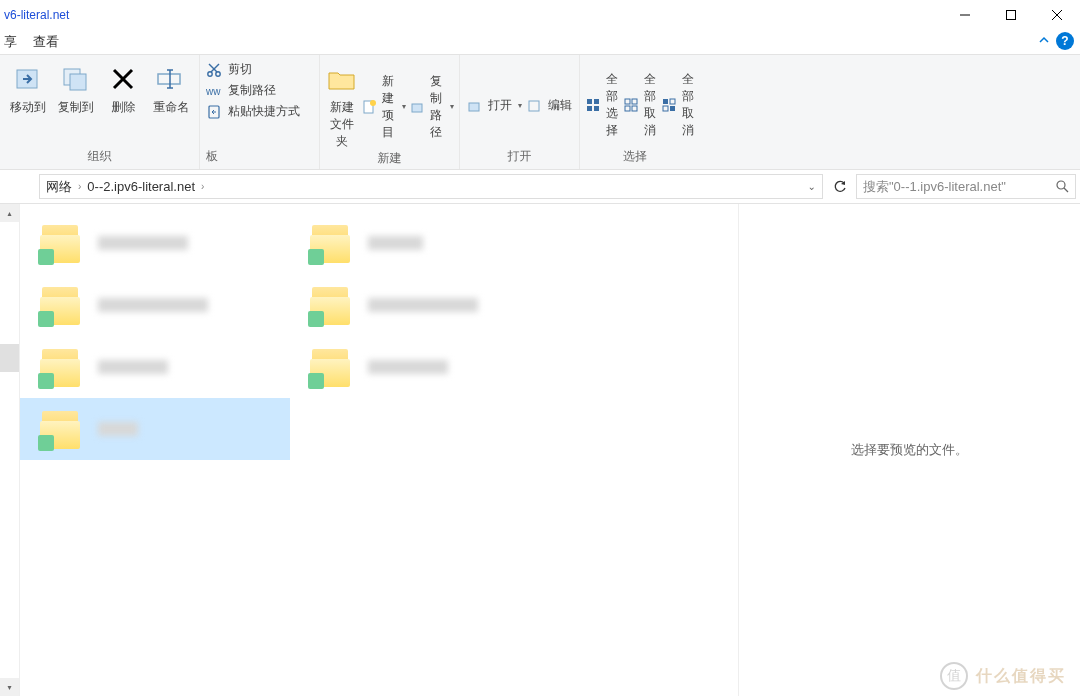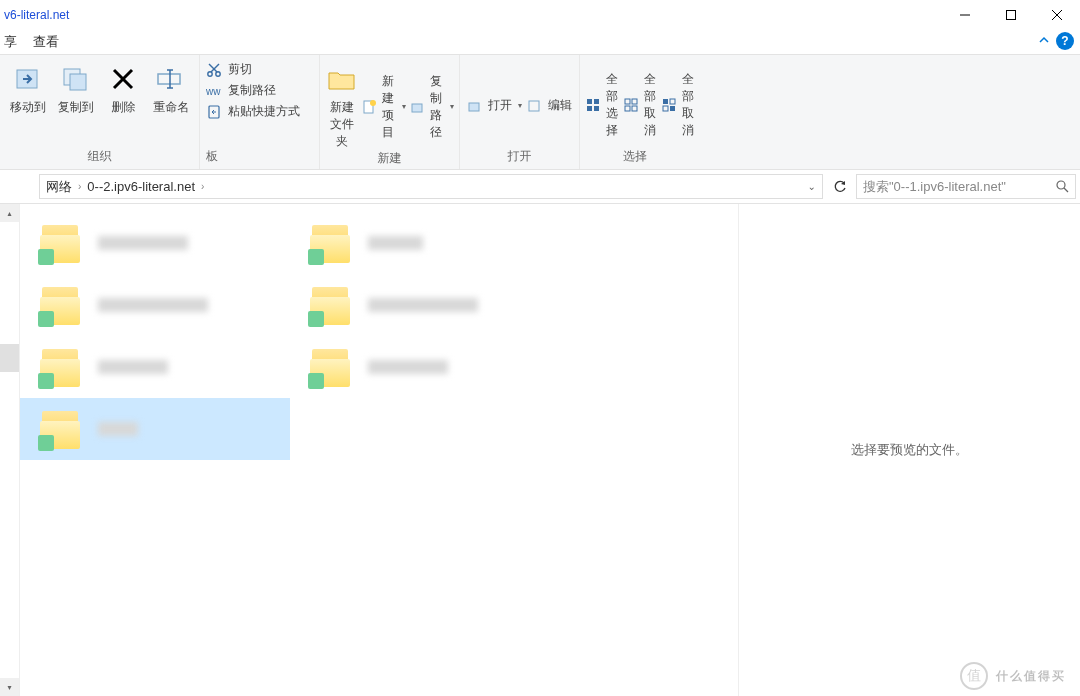--- a/index.html
+++ b/index.html
@@ -52,21 +52,21 @@
 .folder-icon .back { position: absolute; top: 2px; left: 2px; width: 36px; height: 32px; background: linear-gradient(#ffe79e, #ffd24a); border-radius: 2px; }
 .folder-icon .front { position: absolute; bottom: 0; left: 0; width: 40px; height: 28px; background: linear-gradient(#fff3c0, #ffdf6b); border-radius: 2px; }
 .folder-icon .share { position: absolute; bottom: -2px; left: -2px; width: 16px; height: 16px; background: #6fcf97; border-radius: 2px; }
 .item-label { width: 90px; height: 14px; background: #d8d8d8; filter: blur(3px); }
 .item-label.wide { width: 110px; }
 .preview { width: 342px; border-left: 1px solid #eee; display: flex; align-items: center; justify-content: center; color: #666; font-size: 13px; }
 
 
 .wm { position: absolute; right: 14px; bottom: 6px; display: flex; align-items: center; gap: 8px; opacity: 0.25; }
 .wm .badge { width: 28px; height: 28px; border: 2px solid #555; border-radius: 50%; display: flex; align-items: center; justify-content: center; font-size: 14px; color: #555; }
-.wm .txt { font-size: 12px; color: #000000; font-weight: bold; letter-spacing: 2px; }
+.wm .txt { font-size: 16px; color: #a16207; font-weight: bold; letter-spacing: 2px; }
 
 svg { display: block; }
 </style>
 </head>
 <body>
 
 <div class="titlebar">
   <span class="title">v6-literal.net</span>
   <div class="controls">
     <div>

